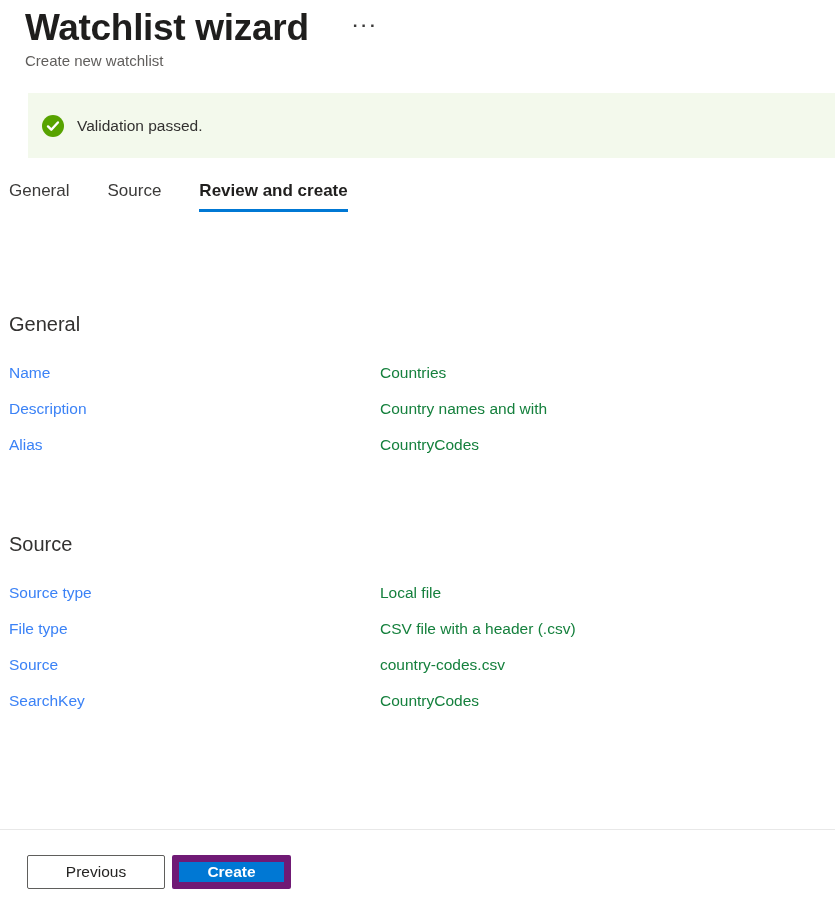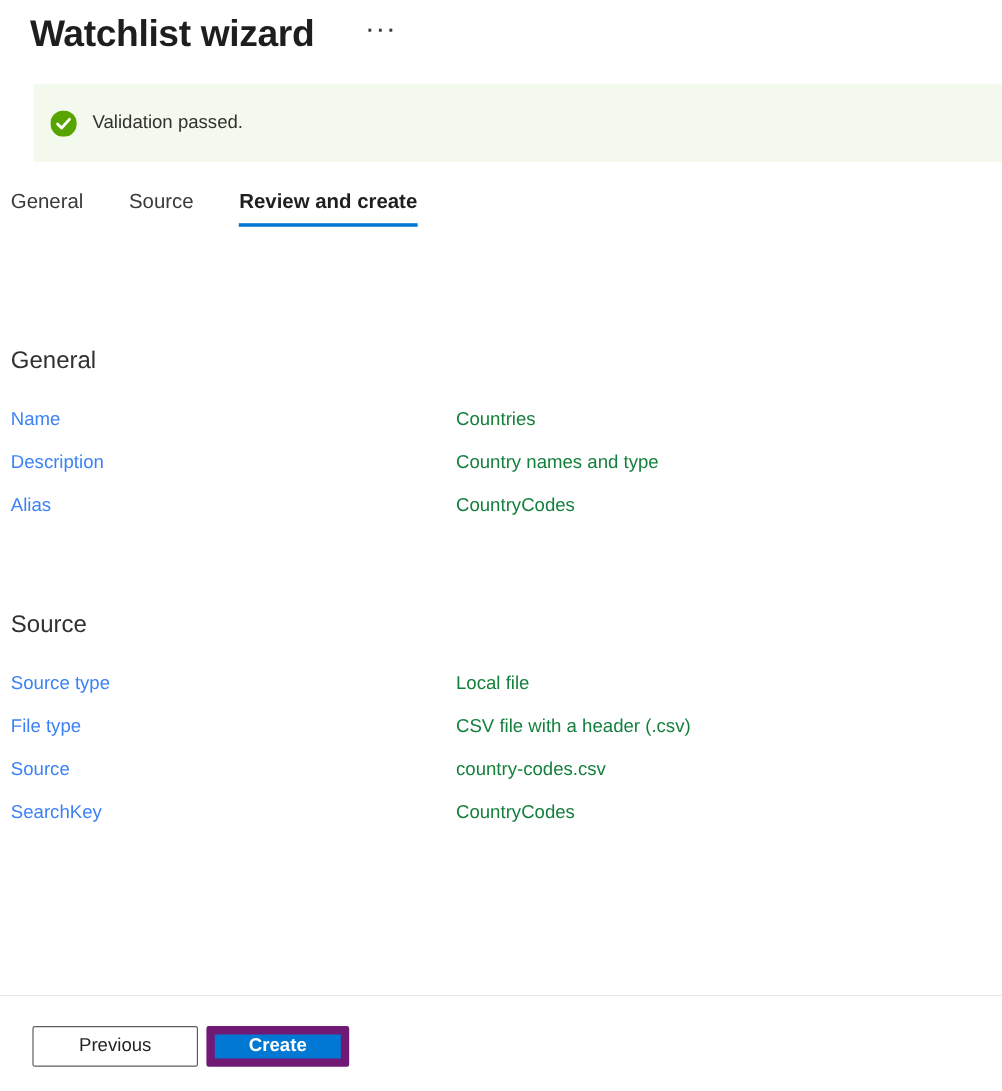--- a/index.html
+++ b/index.html
@@ -10,21 +10,21 @@
     position: relative;
     font-family: "Liberation Sans", sans-serif;
     color: #323130;
     overflow: hidden;
   }
 
   
   .header { padding: 8px 0 0 25px; }
   .title-row { display: flex; align-items: center; }
   .page-title {
-    font-size: 31px;
+    font-size: 37px;
     line-height: 40px;
     font-weight: 700;
     color: #1f1e1d;
     letter-spacing: -0.3px;
   }
   .more-button {
     margin-left: 44px;
     margin-top: -4px;
     background: none;
     border: none;
@@ -138,20 +138,21 @@
   }
 </style>
 </head>
 <body>
 
 <div class="header">
   <div class="title-row">
     <h1 class="page-title">Watchlist wizard</h1>
     <button class="more-button">···</button>
   </div>
+  <div class="page-subtitle">Create new watchlist</div>
 </div>
 
 <div class="banner">
   <svg class="banner-icon" viewBox="0 0 22 22">
     <circle cx="11" cy="11" r="11" fill="#57a300"></circle>
     <path d="M6 11.4l3.3 3.3 6.6-7.2" stroke="#ffffff" stroke-width="2.4" fill="none" stroke-linecap="round" stroke-linejoin="round"></path>
   </svg>
   <span class="banner-text">Validation passed.</span>
 </div>
 
@@ -164,21 +165,21 @@
 <div class="content">
 
   <div class="section general">
     <div class="section-heading">General</div>
     <div class="field-row">
       <span class="field-label">Name</span>
       <span class="field-value">Countries</span>
     </div>
     <div class="field-row">
       <span class="field-label">Description</span>
-      <span class="field-value">Country names and type</span>
+      <span class="field-value">Country names and with</span>
     </div>
     <div class="field-row">
       <span class="field-label">Alias</span>
       <span class="field-value">CountryCodes</span>
     </div>
   </div>
 
   <div class="section source">
     <div class="section-heading">Source</div>
     <div class="field-row">

